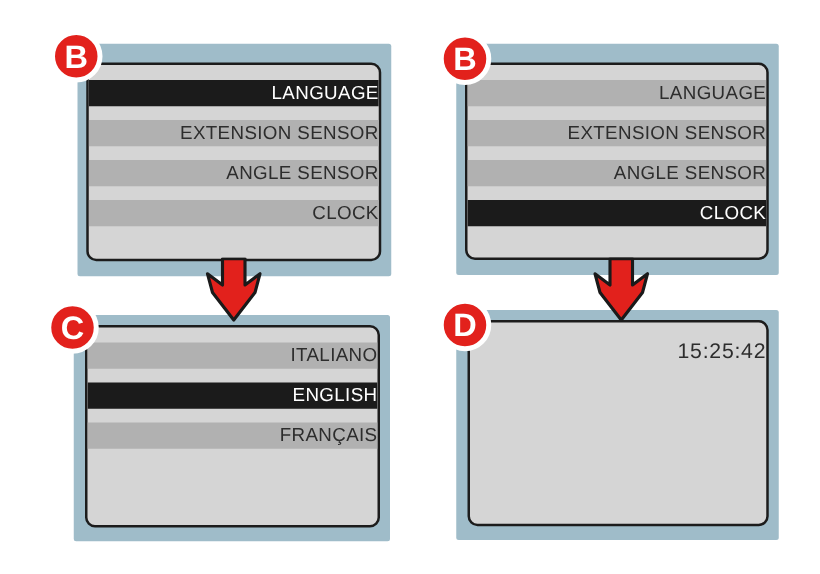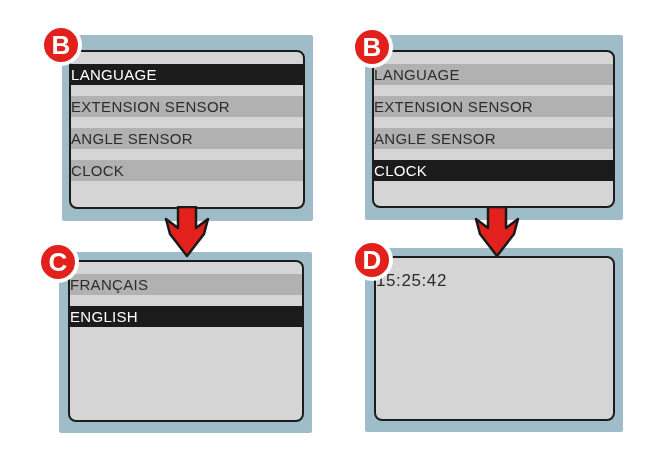--- a/index.html
+++ b/index.html
@@ -33,35 +33,35 @@
 
   .menu {
     display: flex;
     flex-direction: column;
     gap: 11px;
     padding-top: 12px;
   }
   .menu-row {
     height: 21px;
     line-height: 21px;
-    text-align: left;
+    text-align: right;
     font-size: 15px;
     letter-spacing: 0.3px;
     color: var(--text-dark, #2d2d2d);
     background: var(--row-gray, #b1b1b1);
   }
   .menu-row.selected {
     background: var(--row-selected-bg, #1b1b1b);
     color: var(--row-selected-text, #ffffff);
   }
 
   .clock {
     display: flex;
     flex-direction: column;
-    align-items: flex-start;
+    align-items: flex-end;
     padding-top: 8px;
   }
   .clock-line {
     font-size: 17px;
     line-height: 30px;
     letter-spacing: 0.6px;
     color: var(--text-dark, #2d2d2d);
   }
 
   .badge {
@@ -135,22 +135,23 @@
   <div class="arrow" id="arrow-right">
     <svg viewBox="0 0 48 52" xmlns="http://www.w3.org/2000/svg" aria-hidden="true">
       <polygon points="15,1 33,1 33,22 45,13 41,28 24,50 7,28 3,13 15,22"></polygon>
     </svg>
   </div>
 
   <div class="panel bottom" id="panel-bottom-left">
     <div class="badge badge-left">C</div>
     <div class="screen">
       <div class="menu">
+          <div class="menu-row">ITALIANO</div>
+          <div class="menu-row selected">ENGLISH</div>
           <div class="menu-row">FRANÇAIS</div>
-          <div class="menu-row selected">ENGLISH</div>
         </div>
     </div>
   </div>
 
   <div class="panel bottom" id="panel-bottom-right">
     <div class="badge badge-right">D</div>
     <div class="screen">
       <div class="clock">
         <div class="clock-line">15:25:42</div>
       </div>

